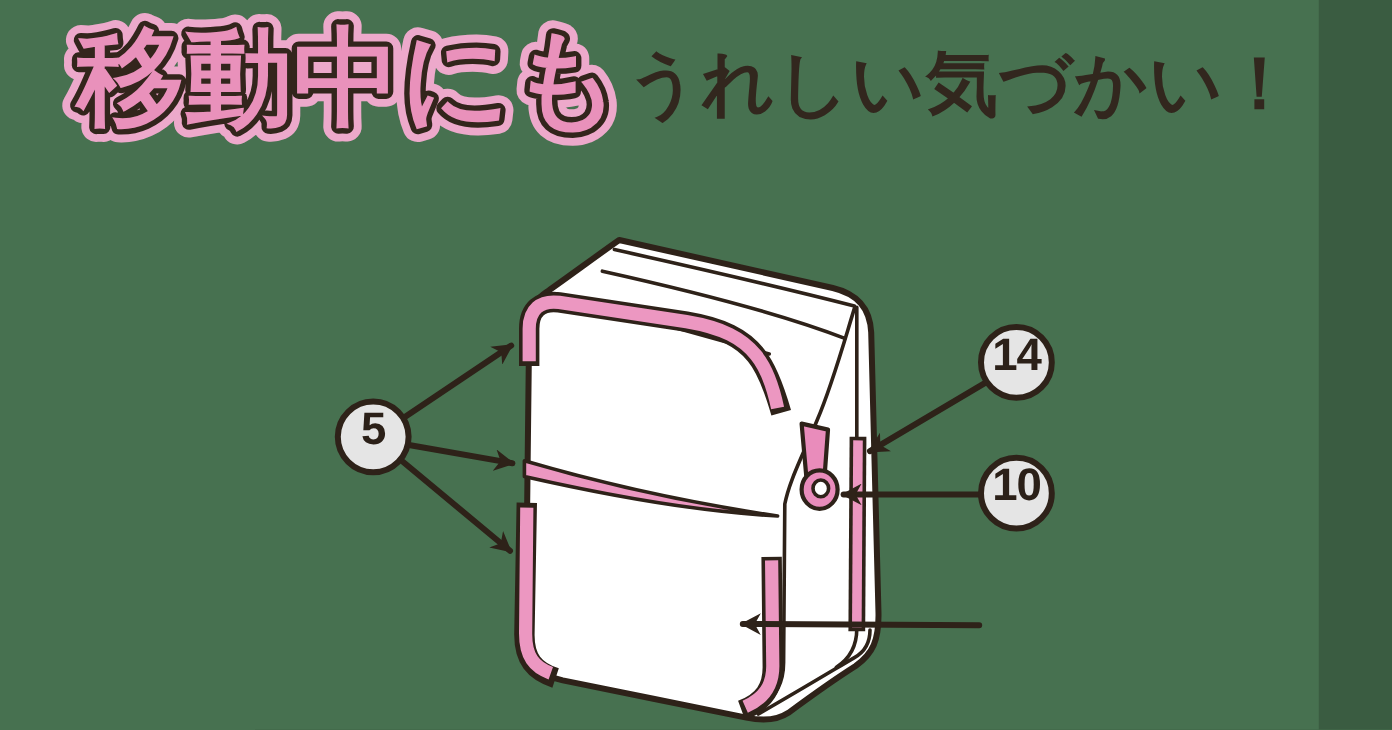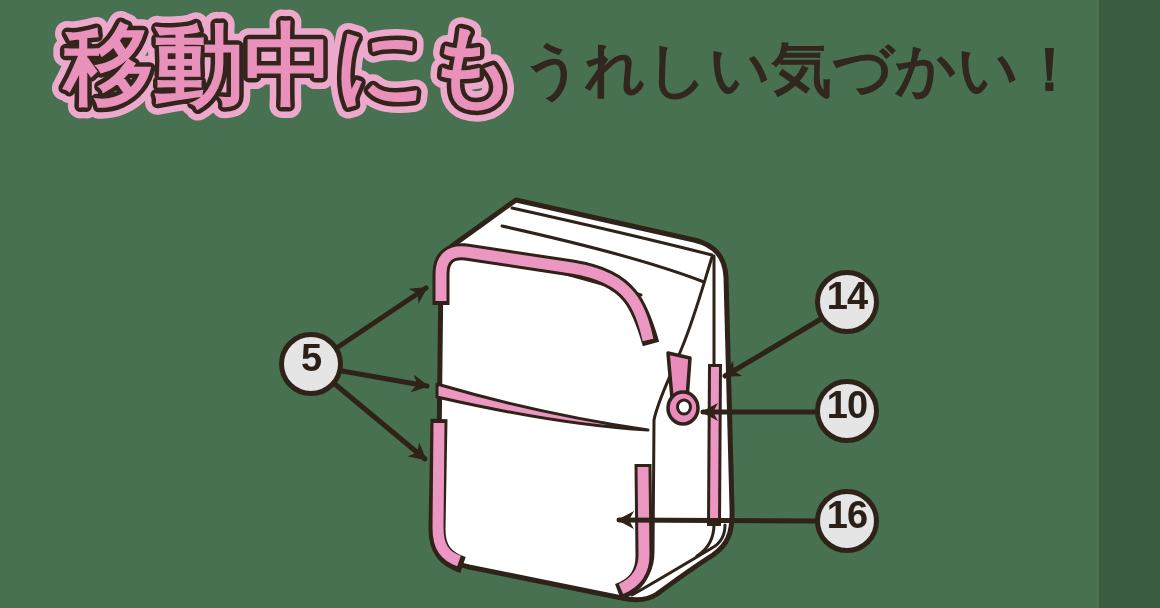--- a/index.html
+++ b/index.html
@@ -139,17 +139,14 @@
 
   <div class="badge" style="left:279px;top:332px">
     <span>5</span>
   </div>
   <div class="badge" style="left:815px;top:270px">
     <span>14</span>
   </div>
   <div class="badge" style="left:815px;top:379px">
     <span>10</span>
   </div>
-  <div class="badge" style="left:815px;top:489px">
-    <span>16</span>
-  </div>
 
 </div>
 
 </body></html>

